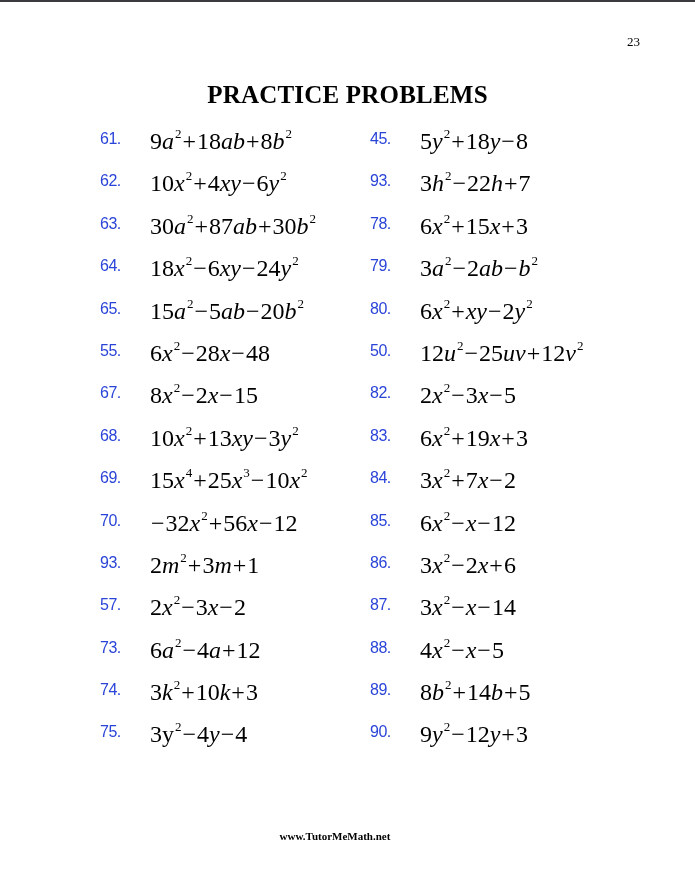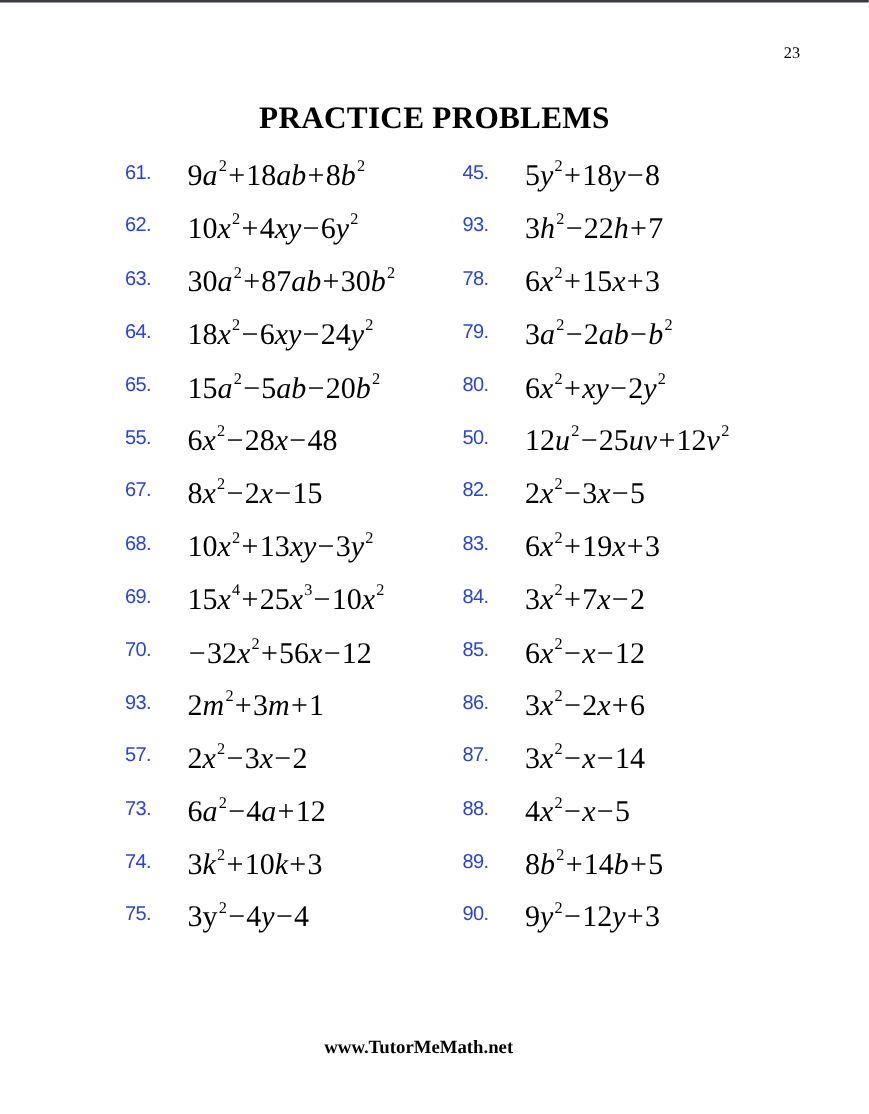--- a/index.html
+++ b/index.html
@@ -9,21 +9,21 @@
   .page-title { position: absolute; left: 0; width: 695px; top: 64px; text-align: center; font-size: 25px; font-weight: bold; letter-spacing: 0.2px; font-family: "Liberation Serif", serif; }
   .column { position: absolute; top: 128px; }
   .col-left { left: 100px; }
   .col-right { left: 370px; }
   .problem { position: relative; height: 42.4px; white-space: nowrap; }
   .problem-number { position: absolute; left: 0; top: 2px; font-family: "Liberation Sans", sans-serif; font-size: 16px; color: #2a44d8; letter-spacing: -0.5px; }
   .expr { position: absolute; left: 50px; top: 0; font-family: "Liberation Serif", serif; font-size: 24px; letter-spacing: 0px; }
   .expr i { font-style: italic; }
   .expr sup { font-size: 13px; vertical-align: 0; position: relative; top: -11px; margin-left: 1px; }
   .expr .op { margin: 0 1px; }
-  .footer { position: absolute; left: 0; width: 670px; top: 830px; text-align: center; font-size: 15px; font-weight: bold; font-family: "Liberation Serif", serif; }
+  .footer { position: absolute; left: 0; width: 670px; top: 830px; text-align: center; font-size: 11px; font-weight: bold; font-family: "Liberation Serif", serif; }
 </style>
 </head>
 <body>
 
 <div class="top-rule"></div>
 <div class="page-number">23</div>
 <h1 class="page-title">PRACTICE PROBLEMS</h1>
 
 <div class="column col-left">
     <div class="problem">

